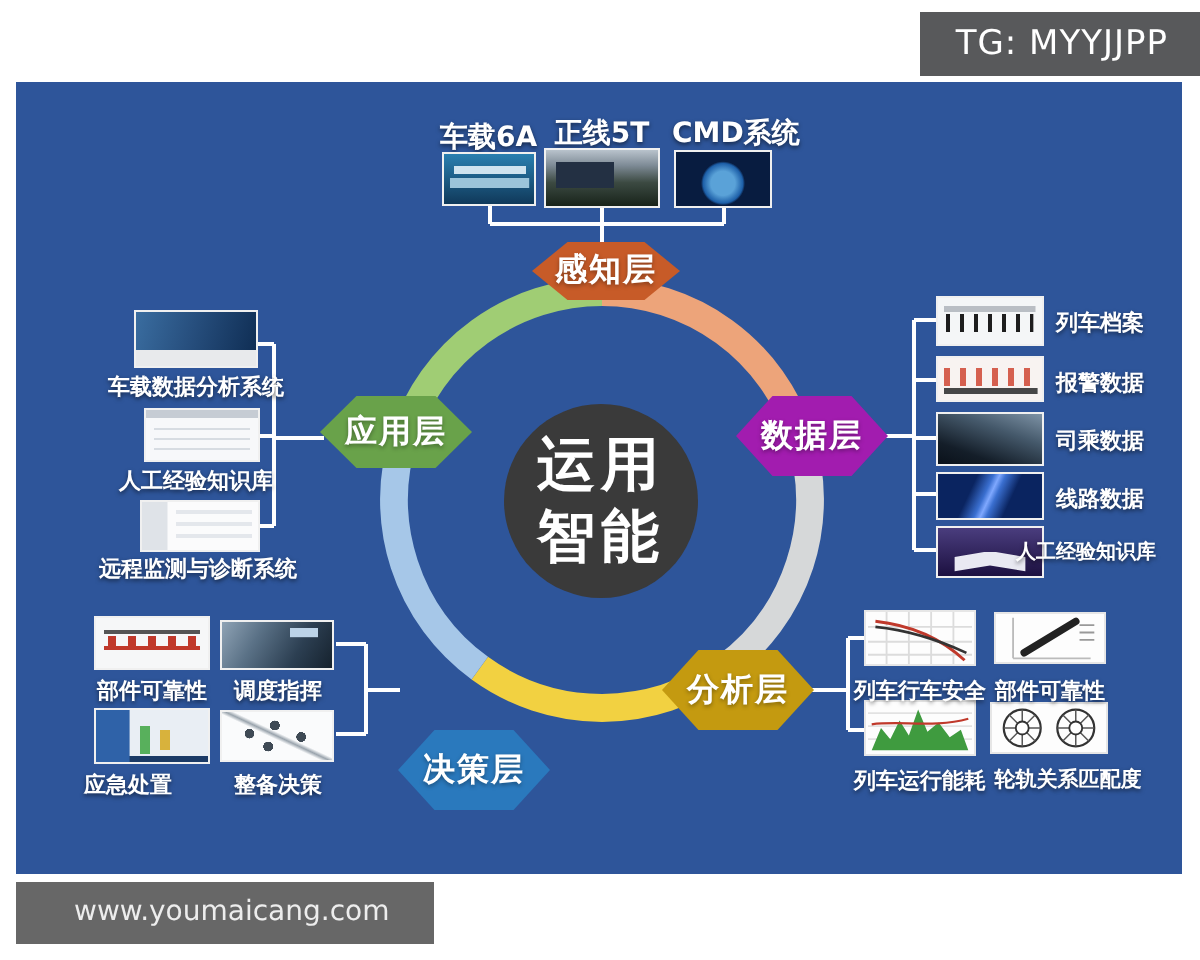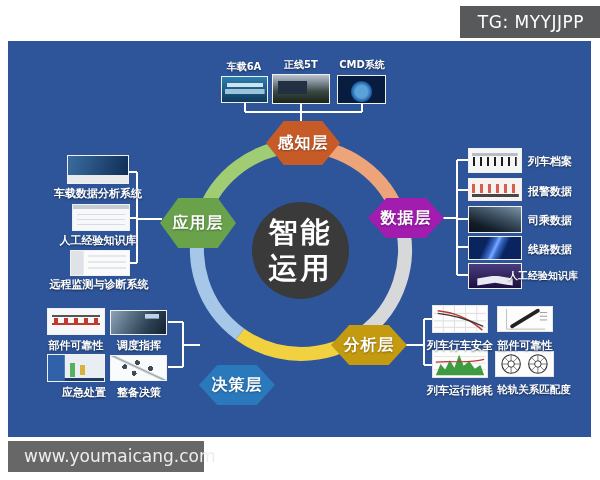--- a/index.html
+++ b/index.html
@@ -10,59 +10,59 @@
   }
   
   .wm-top{
     position:absolute;top:6px;right:0;height:32px;line-height:32px;
     background:#58595b;color:#fff;font-size:17px;padding:0 16px 0 18px;
     letter-spacing:.5px;
   }
   
   .wm-bottom{
     position:absolute;left:8px;top:441px;width:180px;height:31px;line-height:31px;
-    background:#676767;color:#ededed;font-size:17px;padding-left:16px;
+    background:#676767;color:#ededed;font-size:14px;padding-left:29px;
   }
   
   .panel{
     position:absolute;left:8px;top:41px;width:583px;height:396px;
     background:#2e559a;
   }
   .lines-svg{position:absolute;left:0;top:0;width:600px;height:480px;z-index:1;}
   
   .hex{
     position:absolute;z-index:3;display:flex;align-items:center;justify-content:center;
     clip-path:polygon(24% 0,76% 0,100% 50%,76% 100%,24% 100%,0 50%);
     color:#fff;font-weight:bold;font-size:16px;letter-spacing:1px;
     text-shadow:0 1px 2px rgba(0,0,0,.35);
   }
-  .hex-perception{left:266px;top:121px;width:74px;height:44px;background:#c75b28;}
+  .hex-perception{left:266px;top:121px;width:74px;height:29px;background:#c75b28;}
   .hex-data{left:368px;top:198px;width:76px;height:40px;background:#a21caf;}
-  .hex-application{left:160px;top:198px;width:76px;height:50px;background:#69a24a;}
+  .hex-application{left:160px;top:198px;width:76px;height:36px;background:#69a24a;}
   .hex-decision{left:199px;top:325px;width:76px;height:40px;background:#2a79bd;margin-top:40px;}
   .hex-analysis{left:331px;top:325px;width:76px;height:40px;background:#c49a10;}
   
   .center-circle{
     position:absolute;z-index:3;left:252px;top:202px;width:97px;height:97px;border-radius:50%;
     background:#3a3a3a;display:flex;flex-direction:column;align-items:center;justify-content:center;
     color:#fff;font-weight:bold;font-size:29px;line-height:1.22;letter-spacing:3px;
   }
   
   .th{
     position:absolute;z-index:2;box-sizing:border-box;border:1px solid #f0f0f0;
     background-repeat:no-repeat;overflow:hidden;
   }
   .th svg{position:absolute;left:0;top:0;width:100%;height:100%;}
   
   .lb{
     position:absolute;z-index:2;color:#fff;font-weight:bold;font-size:11px;
     white-space:nowrap;text-shadow:0 1px 2px rgba(0,0,0,.55);
   }
   .lb.c{text-align:center;}
-  .lb12{font-size:10px;}
+  .lb12{font-size:14px;}
   
   .t-device{background-color:#16476d;background-image:
     linear-gradient(#cfe3ef,#cfe3ef),linear-gradient(#9cc4da,#9cc4da),
     linear-gradient(180deg,#2a7fb0,#10395a);
     background-size:80% 4px,88% 5px,100% 100%;background-position:50% 28%,50% 62%,0 0;}
   .t-train{background-image:
     linear-gradient(#233043,#233043),
     linear-gradient(180deg,#b9c3cc 0%,#7d8a95 28%,#3c4a42 58%,#18231a 100%);
     background-size:52% 48%,100% 100%;background-position:18% 38%,0 0;}
   .t-globe{background-color:#081c40;background-image:
@@ -132,22 +132,22 @@
   <g fill="none" stroke="#ffffff" stroke-width="2">
     <path d="M245 103 V112 M362 104 V112 M245 112 H362 M301 104 V121"></path>
     <path d="M129 172 H137 M130 218 H137 M130 263 H137 M137 172 V263 M137 219 H162"></path>
     <path d="M443 218 H457 M457 160 V275 M457 160 H468 M457 190 H468 M457 219 H468 M457 247 H468 M457 275 H468"></path>
     <path d="M168 322 H183 M168 367 H183 M183 322 V367 M183 345 H200"></path>
     <path d="M406 345 H424 M424 319 V365 M424 319 H432 M424 365 H432"></path>
   </g>
 </svg>
 
 <div class="center-circle">
+  <span>运用</span>
   <span>智能</span>
-  <span>运用</span>
 </div>
 
 <div class="hex hex-perception">
     <span>感知层</span>
   </div>
 <div class="hex hex-data">
     <span>数据层</span>
   </div>
 <div class="hex hex-application">
     <span>应用层</span>
@@ -183,21 +183,21 @@
 <div class="lb" style="left:528px;top:213px;">司乘数据</div>
 <div class="lb" style="left:528px;top:242px;">线路数据</div>
 <div class="lb" style="left:508px;top:269px;font-size:10px;">人工经验知识库</div>
 
 <div class="th t-trainside" style="left:47px;top:308px;width:58px;height:27px;"></div>
 <div class="th t-room" style="left:110px;top:310px;width:57px;height:25px;"></div>
 <div class="th t-ui" style="left:47px;top:354px;width:58px;height:28px;"></div>
 <div class="th t-flow" style="left:110px;top:355px;width:57px;height:26px;"></div>
 <div class="lb c" style="left:40px;top:338px;width:72px;">部件可靠性</div>
 <div class="lb c" style="left:103px;top:338px;width:72px;">调度指挥</div>
-<div class="lb c" style="left:48px;top:385px;width:72px;">应急处置</div>
+<div class="lb c" style="left:28px;top:385px;width:72px;">应急处置</div>
 <div class="lb c" style="left:103px;top:385px;width:72px;">整备决策</div>
 
 <div class="th t-white" style="left:432px;top:305px;width:56px;height:28px;">
   <svg viewBox="0 0 56 28">
     <path d="M10 0V28 M22 0V28 M34 0V28 M46 0V28 M0 8H56 M0 16H56 M0 23H56" stroke="#dcdcdc" stroke-width="1" fill="none"></path>
     <path d="M4 5 C 22 7, 38 13, 52 26" stroke="#c0392b" stroke-width="1.6" fill="none"></path>
     <path d="M4 8 C 24 10, 40 16, 53 22" stroke="#333" stroke-width="1.4" fill="none"></path>
   </svg>
 </div>
 <div class="th t-white" style="left:497px;top:306px;width:56px;height:26px;">

